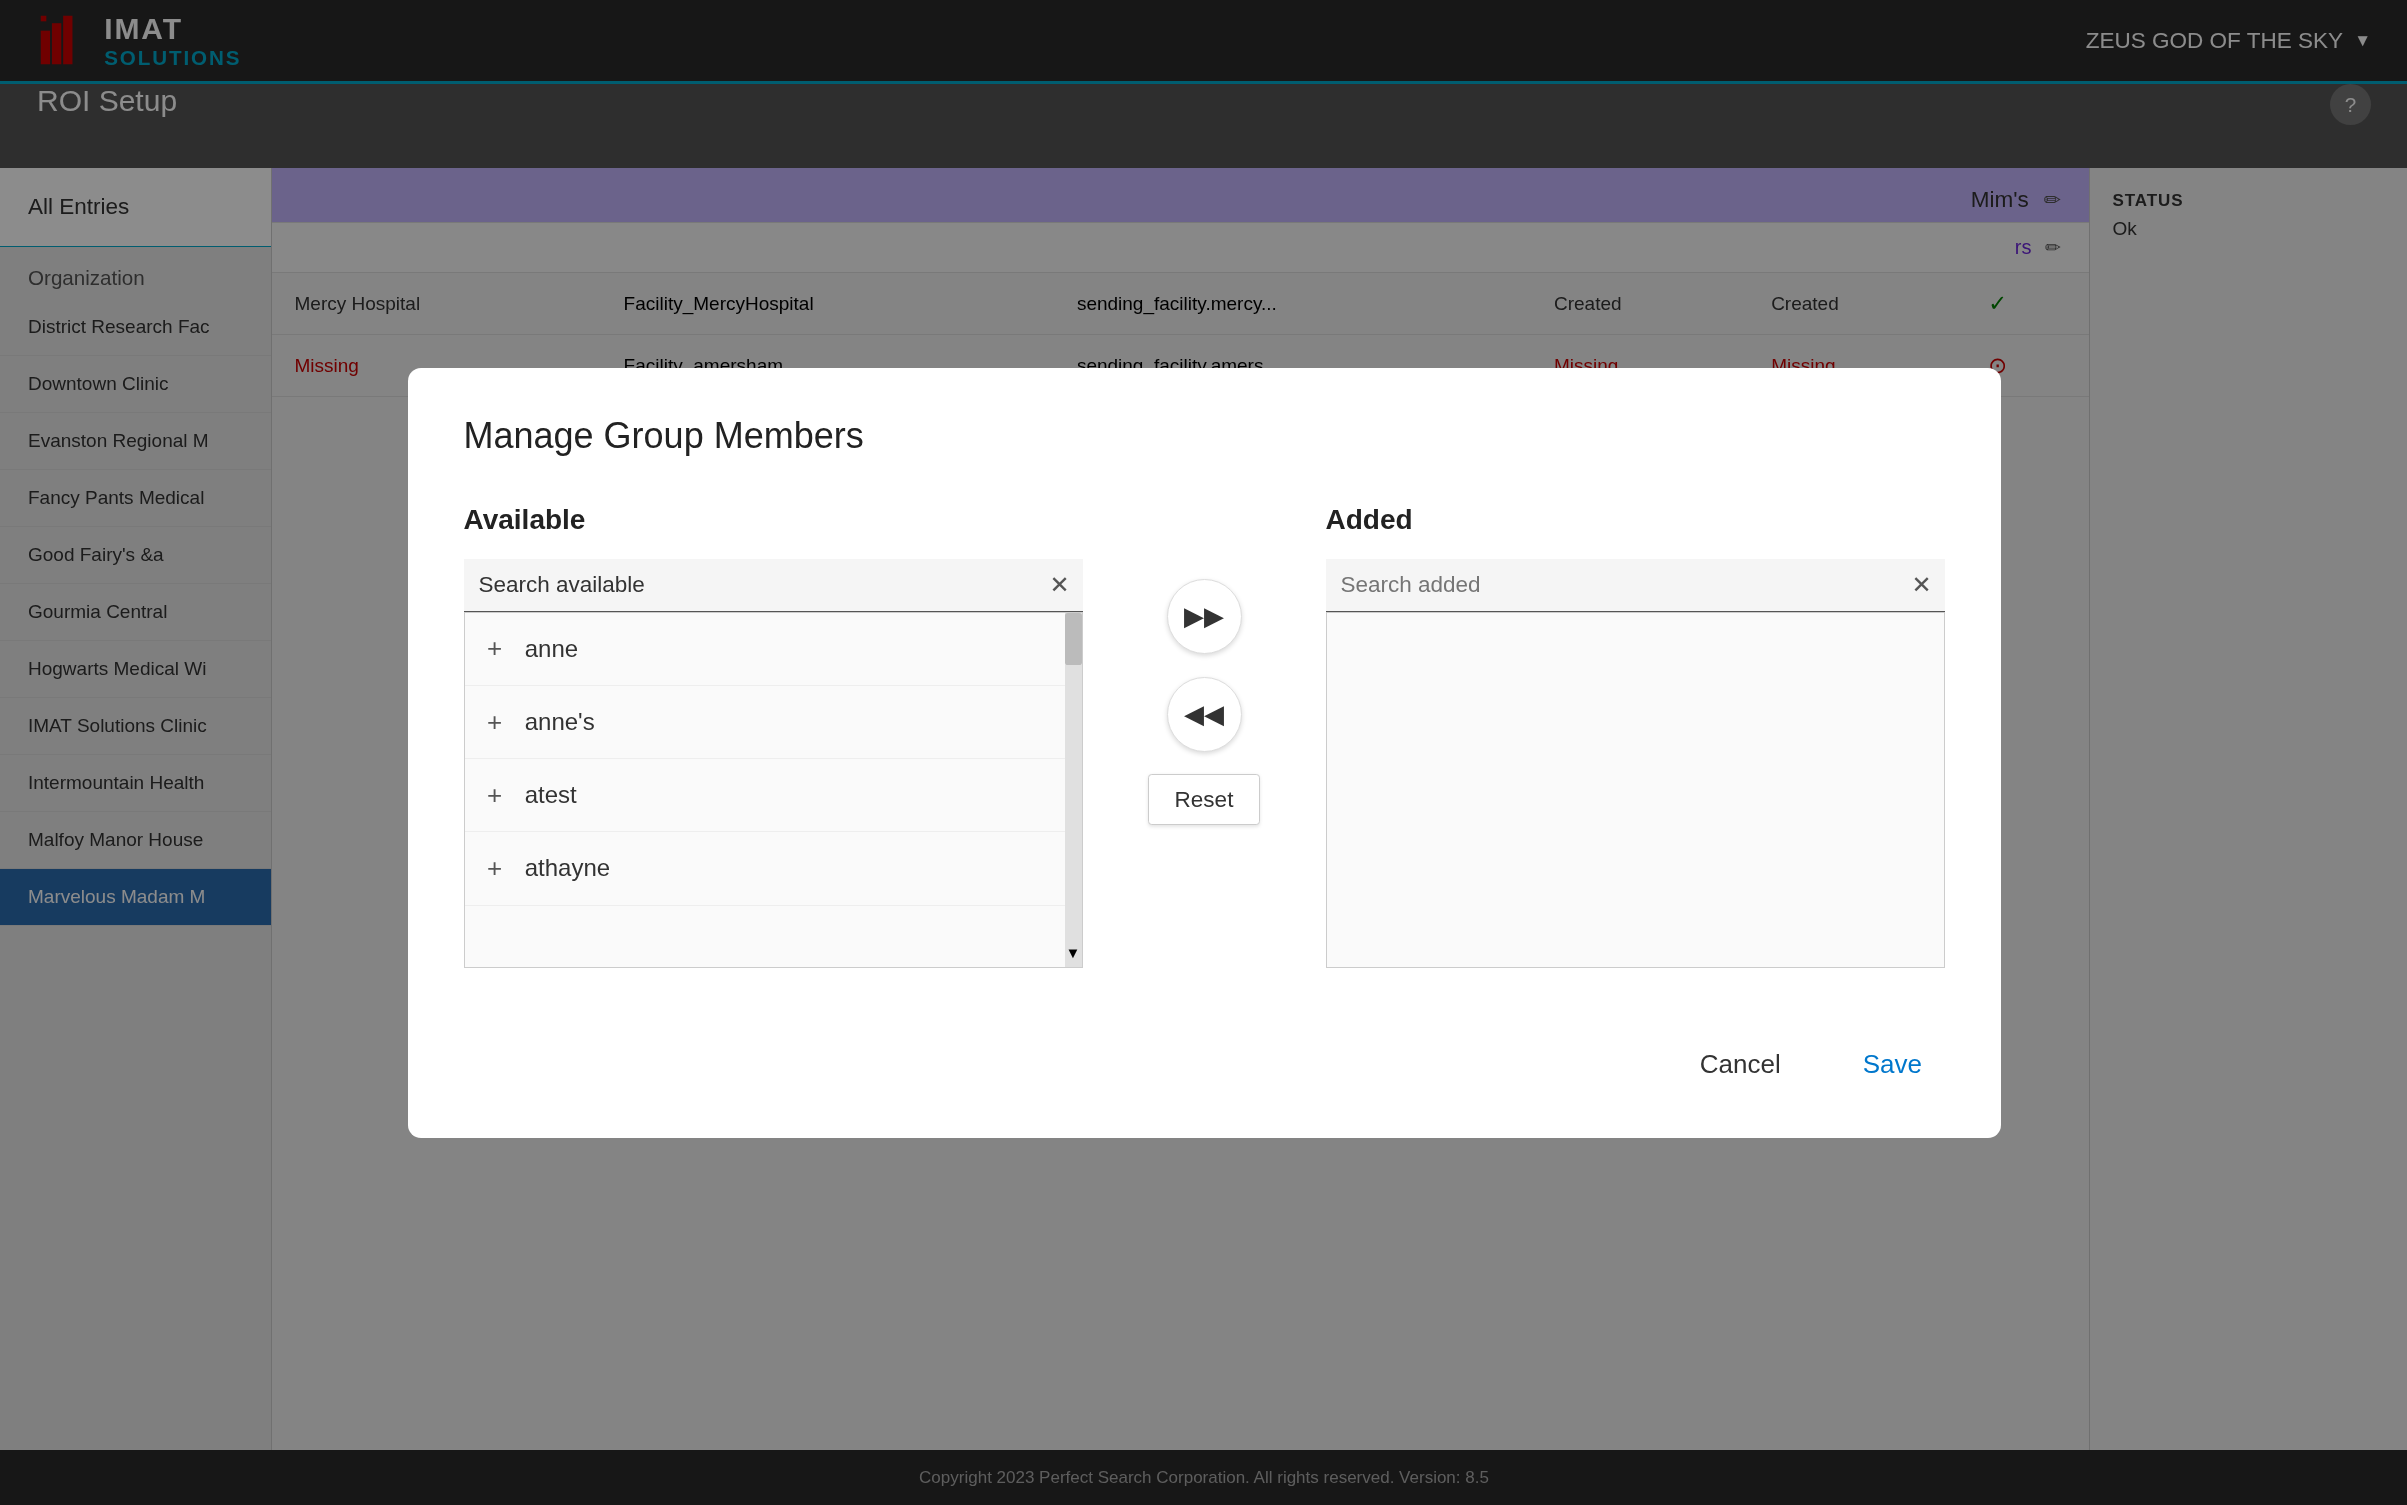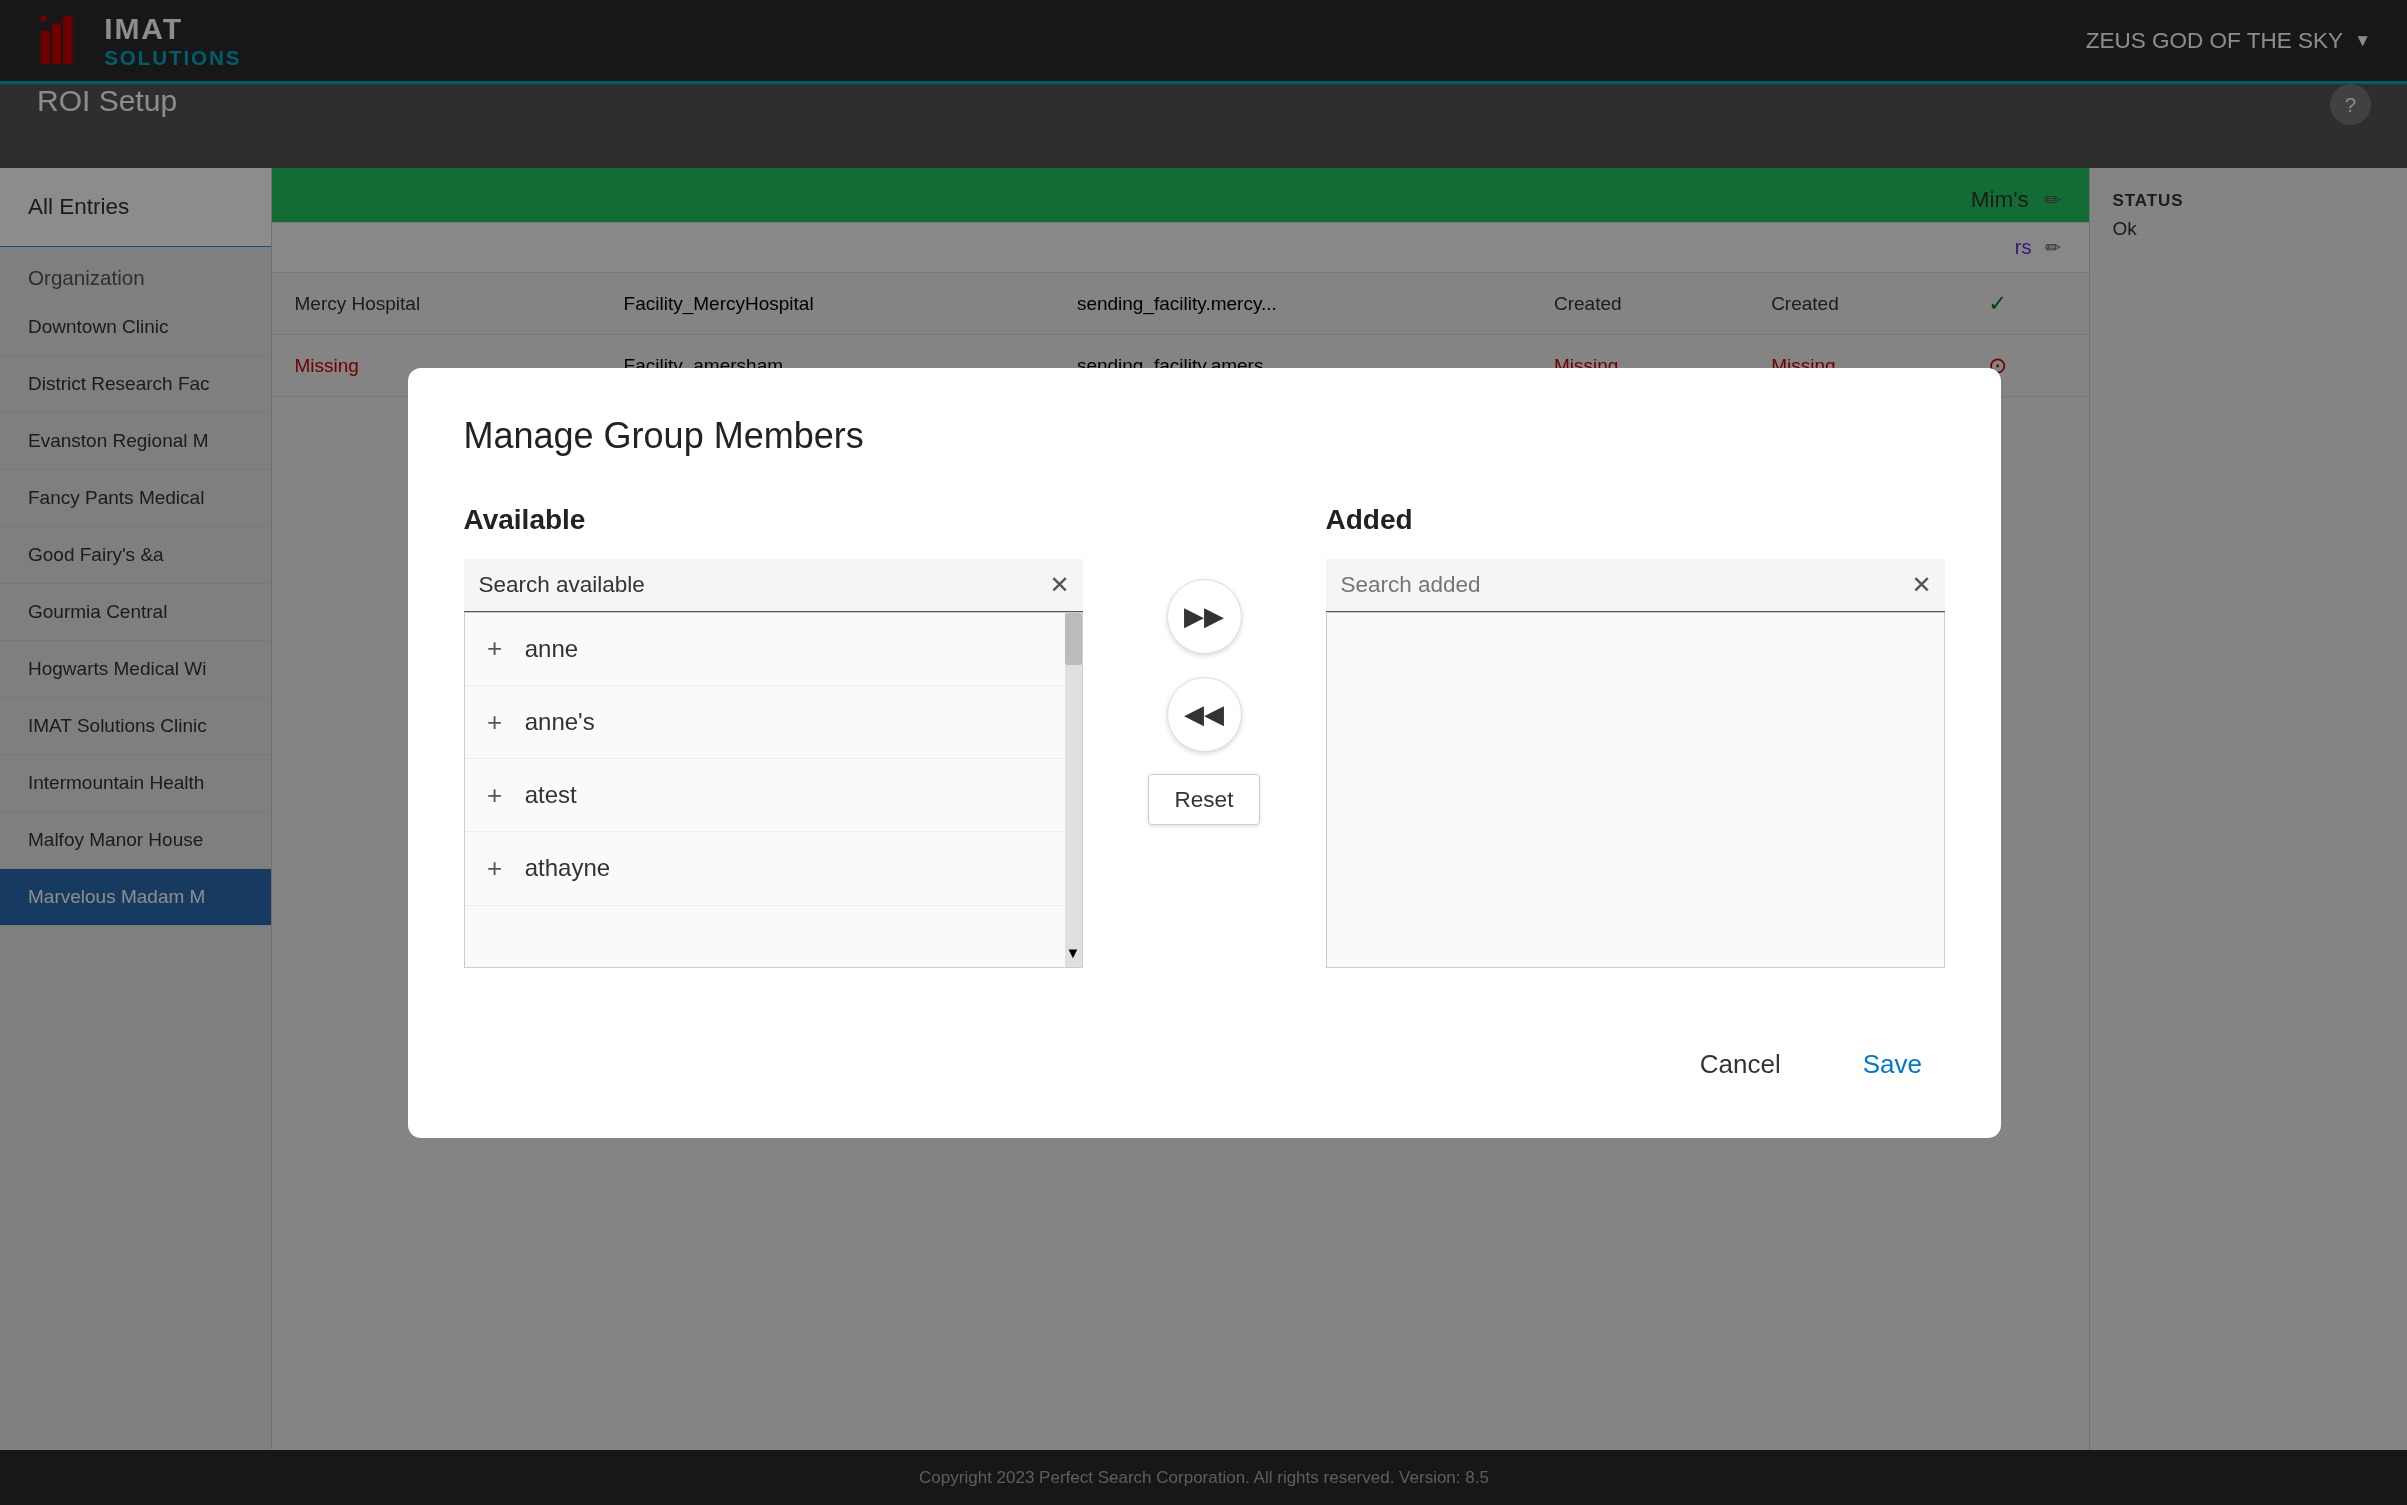--- a/index.html
+++ b/index.html
@@ -331,36 +331,36 @@
 <div class="page-header">
   <h1 class="page-title">ROI Setup</h1>
   <button class="help-btn">?</button>
 </div>
 
 <div class="main-area">
 
   <div class="sidebar">
     <div class="all-entries-tab">All Entries</div>
     <div class="sidebar-section-label">Organization</div>
+    <div class="sidebar-item">District Research Fac</div>
     <div class="sidebar-item">Downtown Clinic</div>
-    <div class="sidebar-item">District Research Fac</div>
     <div class="sidebar-item">Evanston Regional M</div>
     <div class="sidebar-item">Fancy Pants Medical</div>
     <div class="sidebar-item">Good Fairy's &amp;a</div>
     <div class="sidebar-item">Gourmia Central</div>
     <div class="sidebar-item">Hogwarts Medical Wi</div>
     <div class="sidebar-item">IMAT Solutions Clinic</div>
     <div class="sidebar-item">Intermountain Health</div>
     <div class="sidebar-item">Malfoy Manor House</div>
     <div class="sidebar-item active">Marvelous Madam M</div>
   </div>
 
   <div class="content-area">
 
-    <div style="display:flex; justify-content:flex-end; padding:19px 28px 9.4px; align-items:center; border-bottom:0.9px solid #ddd; background:#22c55e;">
+    <div style="display:flex; justify-content:flex-end; padding:19px 28px 9.4px; align-items:center; border-bottom:0.9px solid #ddd; background:#c4b5fd;">
       <span style="font-size:22.5px; color:#333;">Mim's</span>
       <span style="margin-left:15px; font-size:20.6px; color:#555;">✏</span>
     </div>
 
     <div style="padding:13px 28px; background:#f8f8f8; border-bottom:0.9px solid #ddd; text-align:right;">
       <span style="font-size:20px; color:#6d28d9;margin-left:36px;">rs</span>
       <span style="font-size:19px; color:#555; margin-left:9.4px;">✏</span>
     </div>
     <table class="content-table">
       <tbody>

